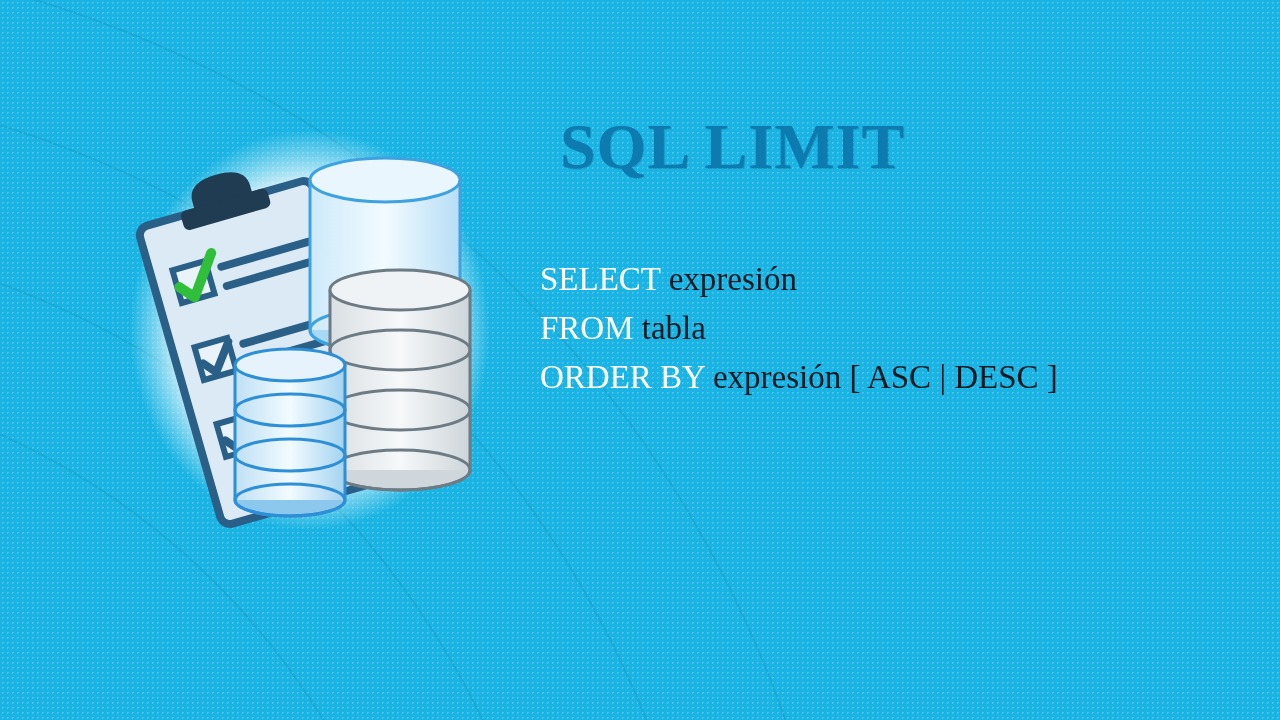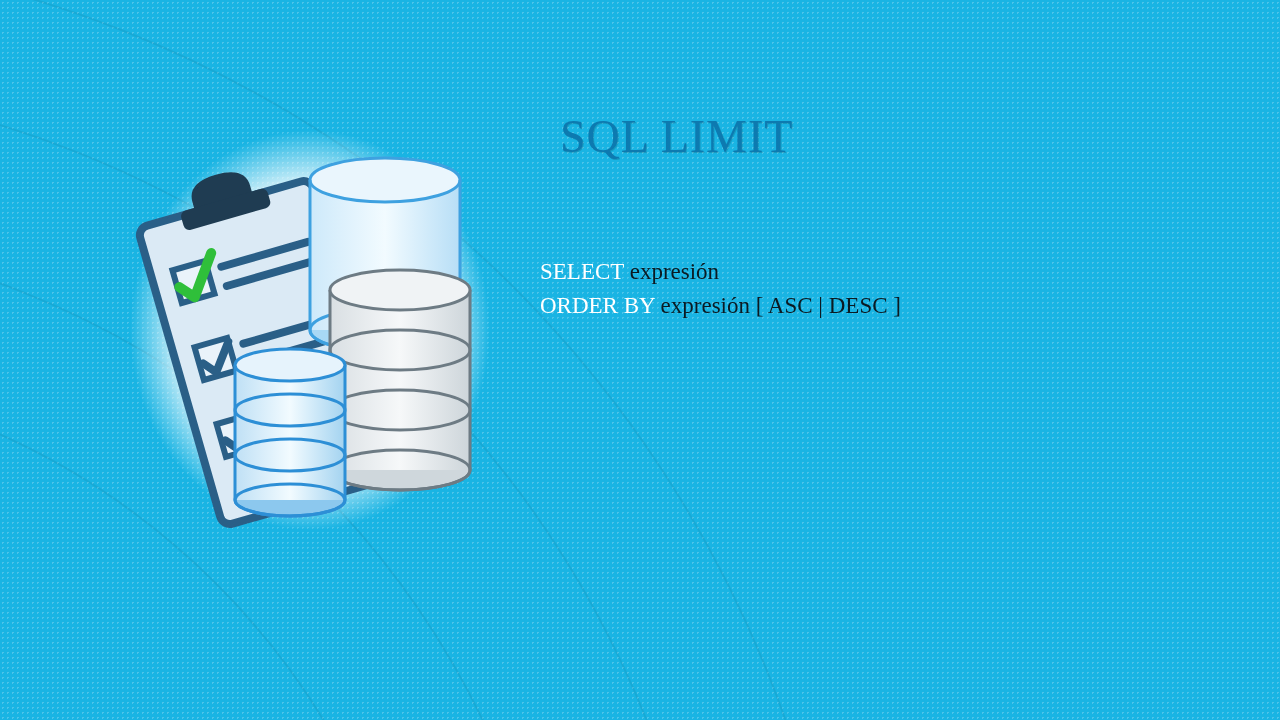--- a/index.html
+++ b/index.html
@@ -53,30 +53,30 @@
   position: absolute;
   inset: 0;
 }
 
 
 .title {
   position: absolute;
   left: 560px;
   top: 110px;
   color: #0d7ab0;
-  font-weight: 400;
-  font-size: 46px;
+  font-weight: 700;
+  font-size: 64px;
   letter-spacing: 1px;
   text-shadow: 1px 1px 0 rgba(0,0,0,0.15);
 }
 .code {
   position: absolute;
   left: 540px;
   top: 255px;
-  font-size: 23px;
+  font-size: 33px;
   line-height: 1.48;
   color: #0b1a22;
 }
 .kw { color: #ffffff; }
 </style>
 </head>
 <body>
 
 <div class="slide">
 
@@ -166,16 +166,17 @@
           <stop offset="1" stop-color="#cdd5da"></stop>
         </linearGradient>
       </defs>
     </svg>
   </div>
 
   <div class="title">SQL LIMIT</div>
 
   <div class="code">
     <div><span class="kw">SELECT</span><span> expresión</span></div>
+    <div><span class="kw">FROM</span><span> tabla</span></div>
     <div><span class="kw">ORDER BY</span><span> expresión [ ASC | DESC ]</span></div>
   </div>
 
 </div>
 
 </body></html>

